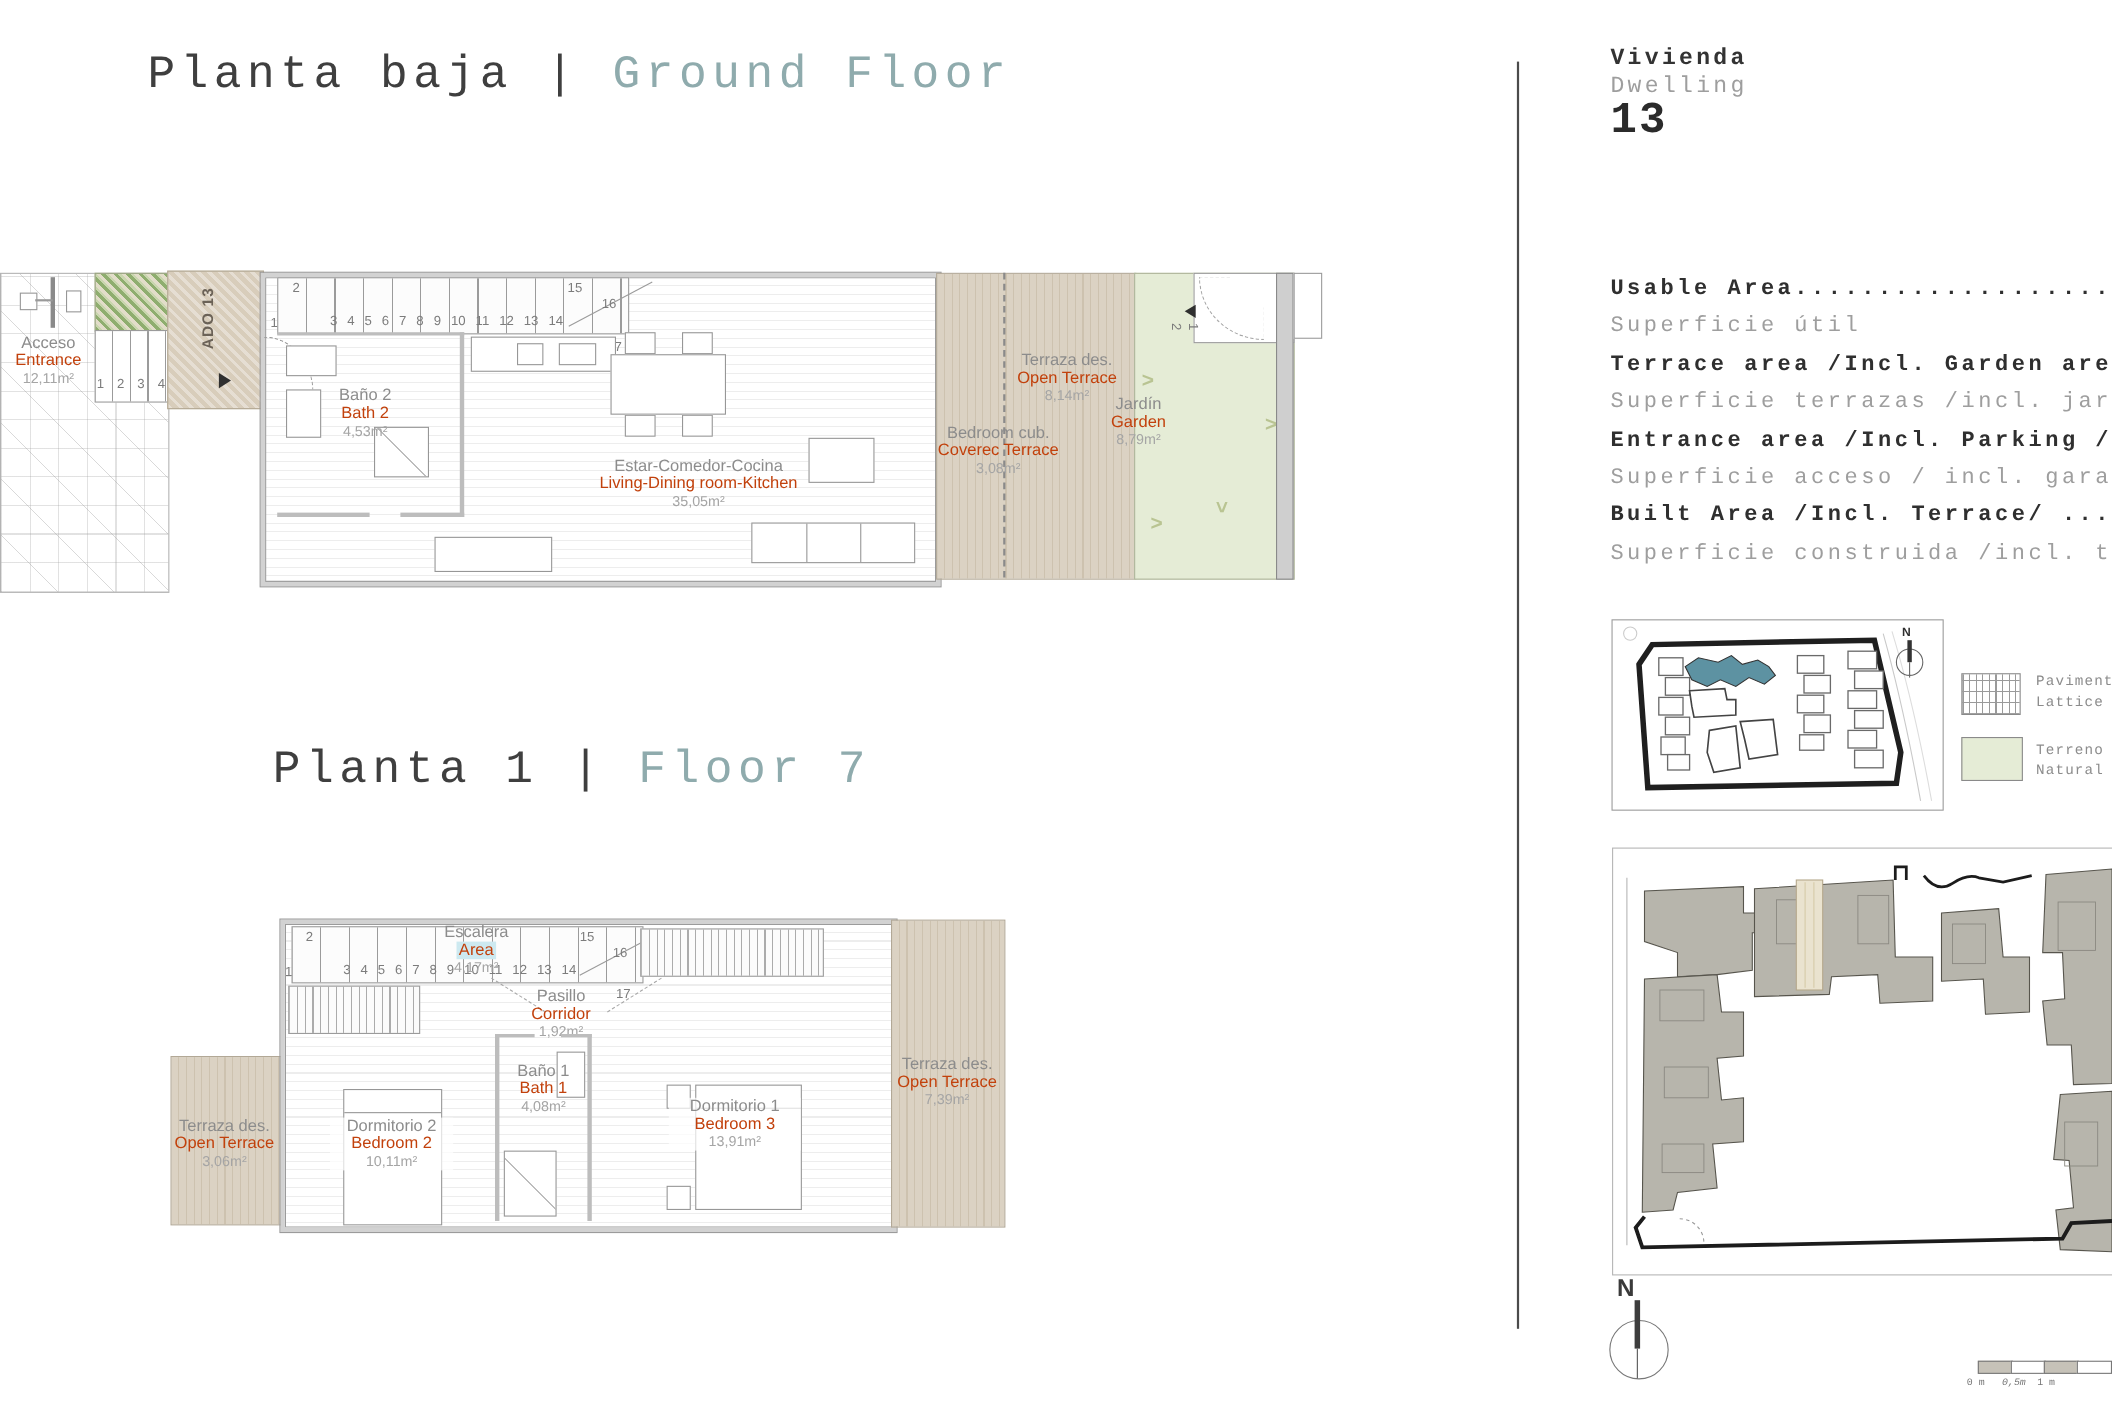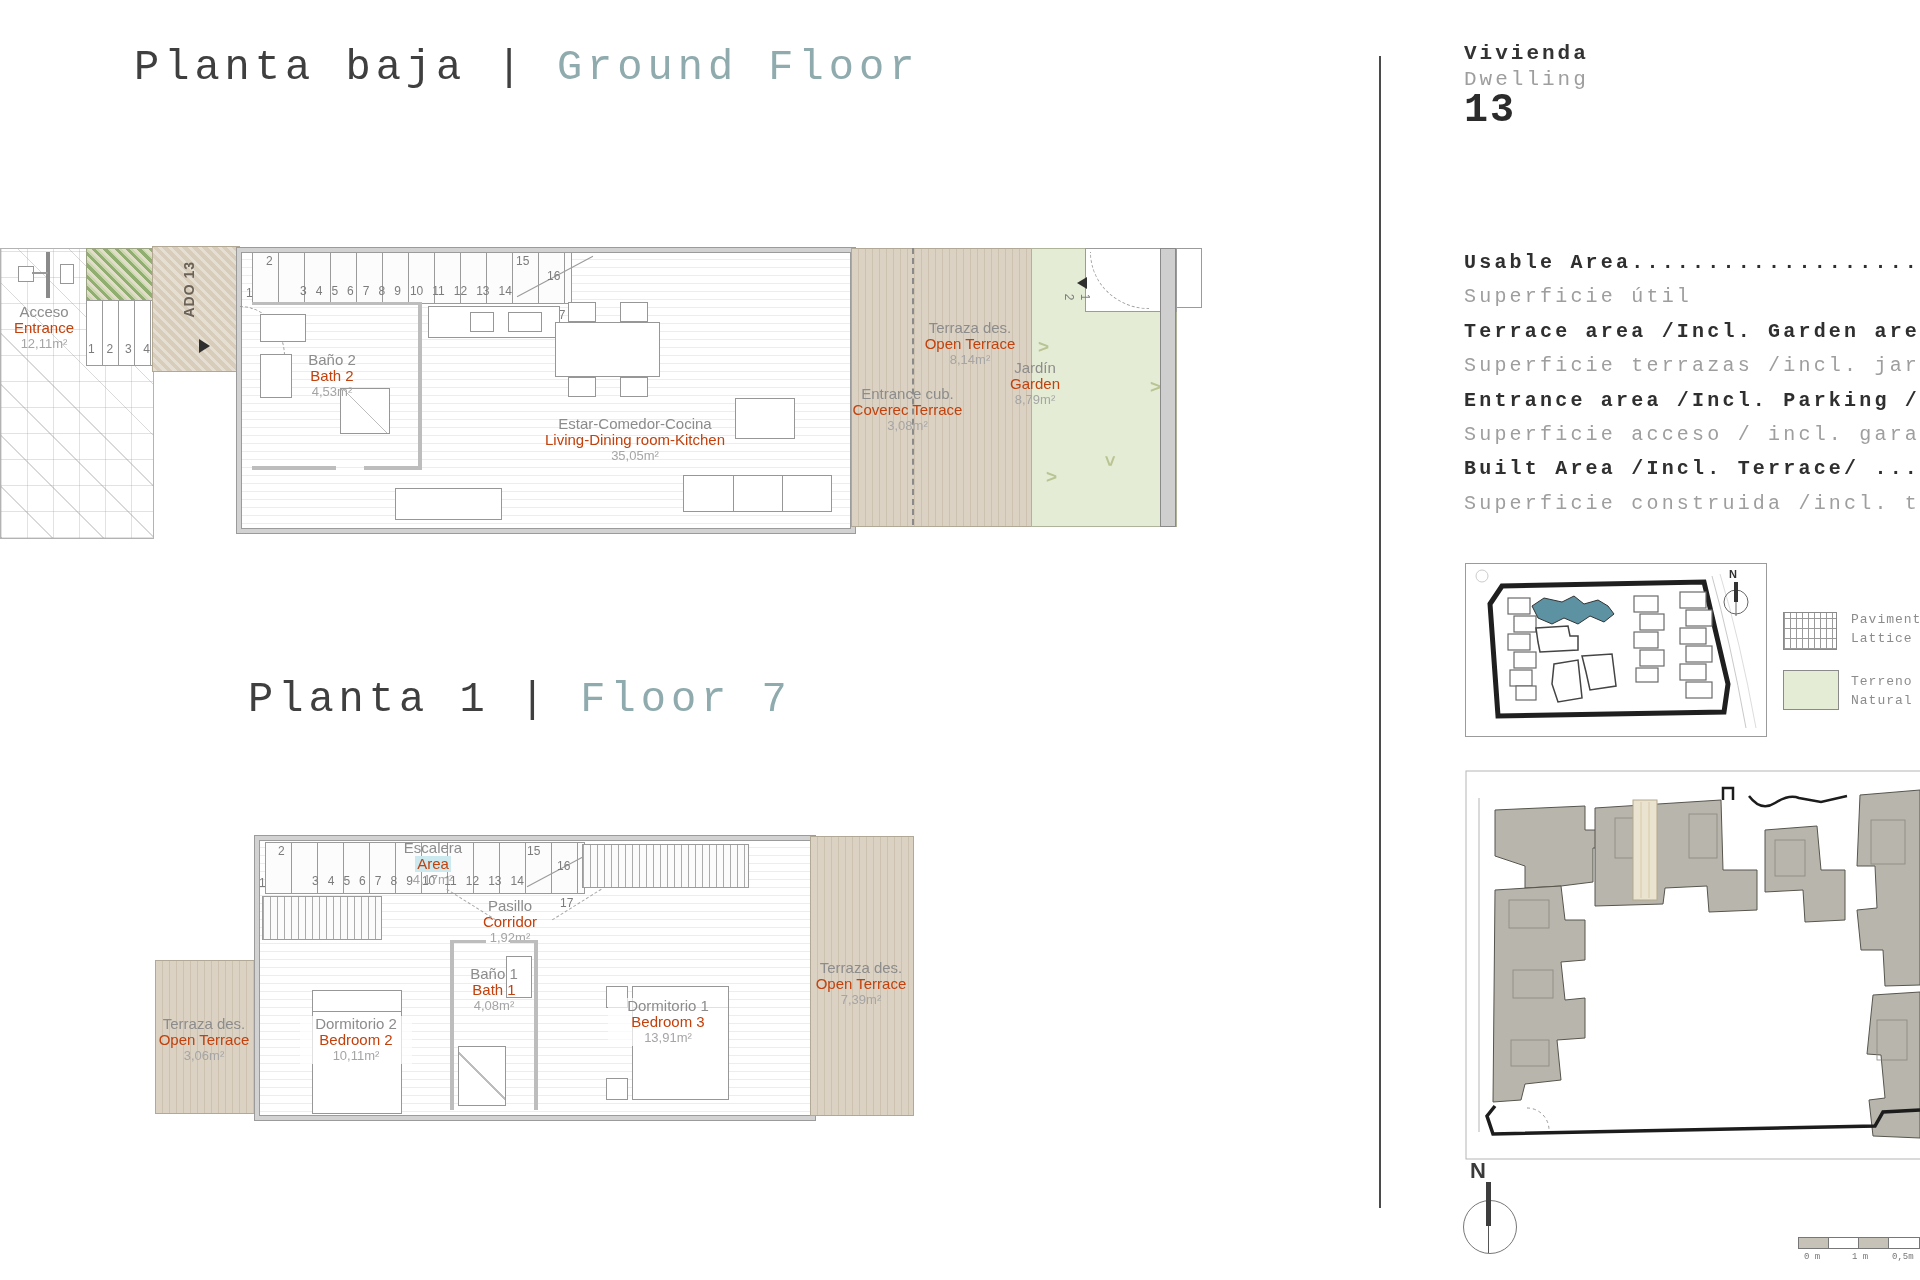--- a/index.html
+++ b/index.html
@@ -165,21 +165,21 @@
   </div>
 
   <div class="abs terrace" style="left:851px;top:10px;width:180px;height:277px;"></div>
   <div class="abs" style="left:912px;top:10px;height:277px;border-left:2px dashed #8a8a8a;"></div>
   <div class="rlabel" style="left:905px;top:82px;width:130px;">
     <div class="es">Terraza des.</div>
     <div class="en">Open Terrace</div>
     <div class="ar">8,14m²</div>
   </div>
   <div class="rlabel" style="left:845px;top:148px;width:125px;">
-    <div class="es">Entrance cub.</div>
+    <div class="es">Bedroom cub.</div>
     <div class="en">Coverec Terrace</div>
     <div class="ar">3,08m²</div>
   </div>
 
   <div class="abs garden" style="left:1031px;top:10px;width:144px;height:277px;"></div>
   <span class="g-arrow" style="left:1038px;top:98px;">&gt;</span>
   <span class="g-arrow" style="left:1046px;top:228px;">&gt;</span>
   <span class="g-arrow" style="left:1104px;top:212px;transform:rotate(90deg);">&gt;</span>
   <span class="g-arrow" style="left:1150px;top:138px;">&gt;</span>
   <div class="rlabel" style="left:980px;top:122px;width:110px;">
@@ -401,16 +401,16 @@
      font-family:'Liberation Sans',sans-serif;">N</div>
 <div class="abs" style="left:1463px;top:1200px;width:52px;height:52px;border:1px solid #777;border-radius:50%;"></div>
 <div class="abs" style="left:1486px;top:1182px;width:5px;height:44px;background:#3d3d3d;"></div>
 <div class="abs" style="left:1488px;top:1226px;width:1px;height:27px;background:#555;"></div>
 
 <div>
   <div class="scale-seg" style="left:1798px;top:1237px;background:#c6c2b8;"></div>
   <div class="scale-seg" style="left:1828px;top:1237px;background:#ffffff;"></div>
   <div class="scale-seg" style="left:1858px;top:1237px;background:#c6c2b8;"></div>
   <div class="scale-seg" style="left:1888px;top:1237px;background:#ffffff;"></div>
-  <span class="scale-lbl" style="left:1788px;top:1252px;margin-left:16px;">0 m</span>
-  <span class="scale-lbl" style="left:1892px;top:1252px;">0,5m</span>
+  <span class="scale-lbl" style="left:1788px;top:1252px;">0 m</span>
+  <span class="scale-lbl" style="left:1820px;top:1252px;font-style:italic;">0,5m</span>
   <span class="scale-lbl" style="left:1852px;top:1252px;">1 m</span>
 </div>
 
 </body></html>

